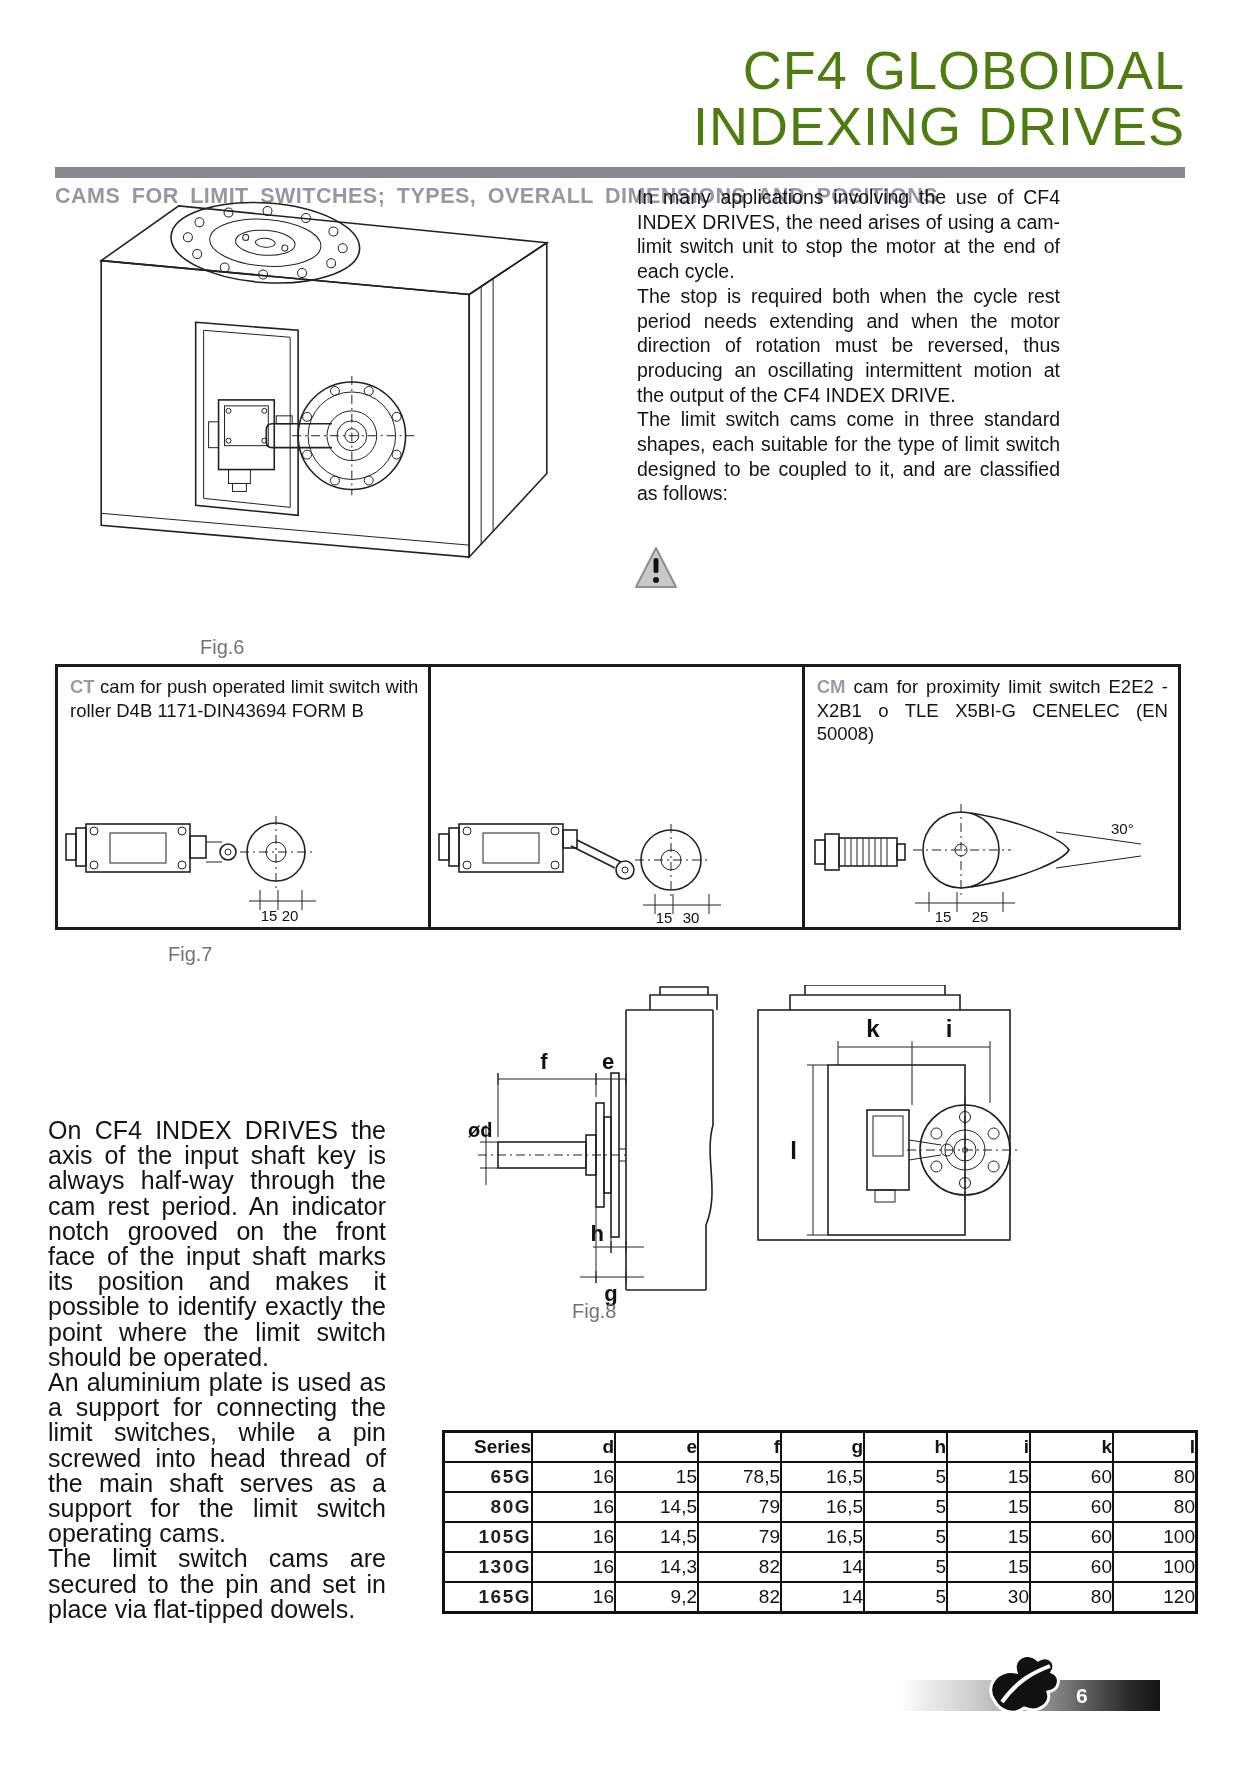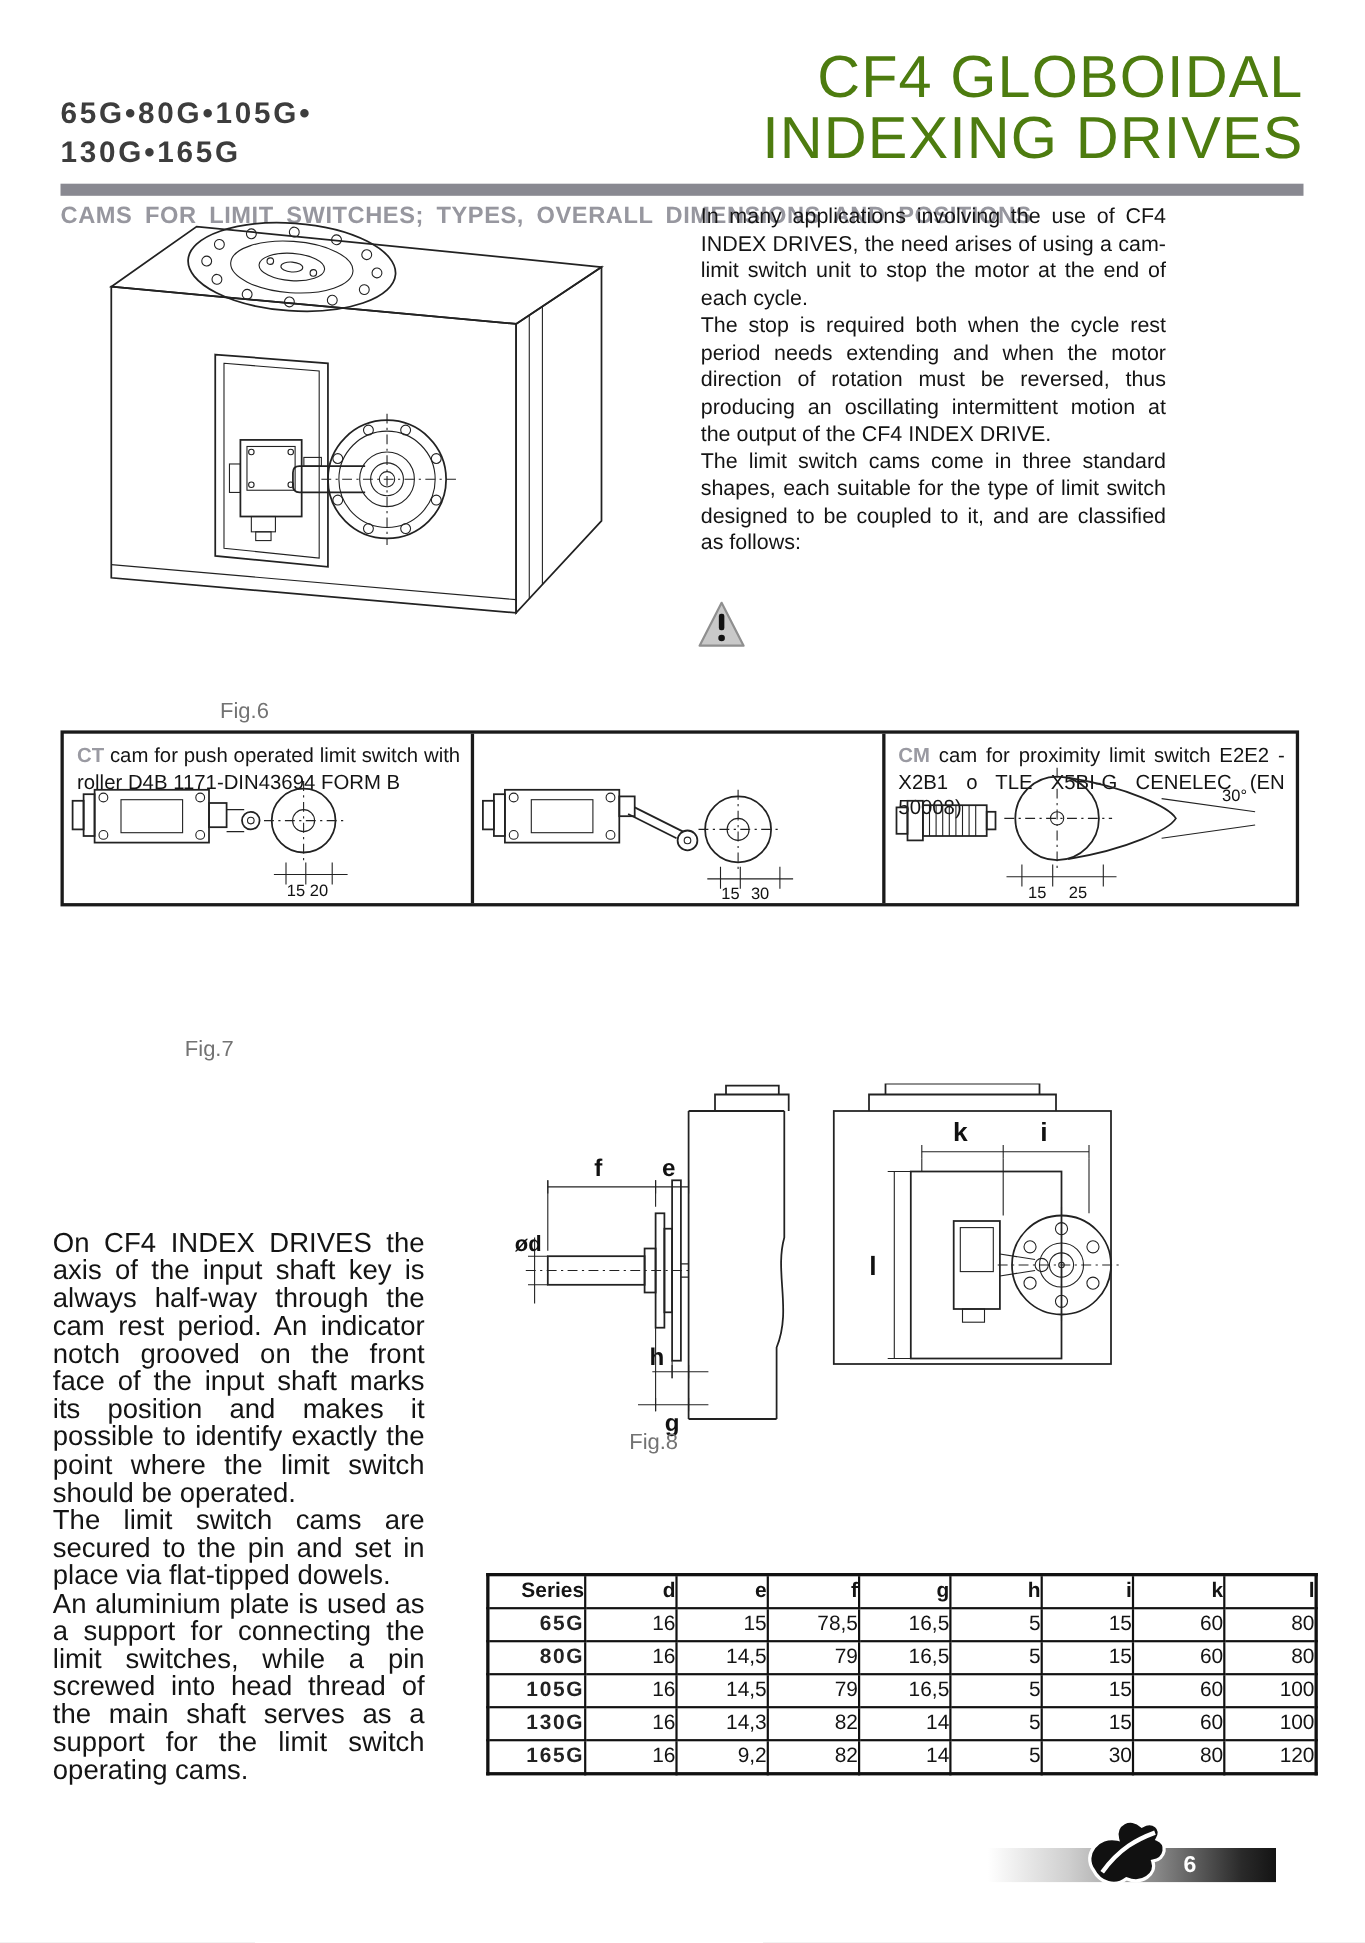--- a/index.html
+++ b/index.html
@@ -42,21 +42,21 @@
   .left-text {
     position:absolute; left:48px; top:1118px; width:338px;
     font-size:25px; line-height:25.2px; text-align:justify;
   }
   .left-text p { margin:0; }
   
   .fig-caption { position:absolute; font-size:20px; color:#737373; }
   .fig6-svg  { position:absolute; left:70px;  top:195px; width:505px; height:378px; }
   .cap6 { left:200px; top:636px; }
   .fig7-box {
-    position:absolute; left:55px; top:664px; width:1126px; height:160px;
+    position:absolute; left:55px; top:664px; width:1126px; height:266px;
     border:3px solid #1a1a1a; display:flex; box-sizing:border-box; background:#fff;
   }
   .fig7-panel {
     width:33.333%; position:relative; padding:8px 10px 0 12px;
     border-right:3px solid #1a1a1a; box-sizing:border-box;
   }
   .fig7-panel:last-child { border-right:none; }
   .fig7-title { font-size:18.5px; line-height:23.5px; text-align:justify; }
   .code { color:#9a9aa2; font-weight:bold; }
   .fig7-svg { position:absolute; left:6px; bottom:3px; width:355px; height:140px; }
@@ -91,24 +91,20 @@
   .page-number {
     position:absolute; left:1076px; top:1684px;
     color:#fff; font-size:21px; font-weight:bold;
   }
 </style>
 </head>
 <body>
 
 <div class="page">
 
-  <div class="models">
-    <div>65G•80G•105G•</div>
-    <div>130G•165G</div>
-  </div>
   <div class="doc-title">
     <div>CF4 GLOBOIDAL</div>
     <div>INDEXING DRIVES</div>
   </div>
   <div class="header-rule"></div>
   <div class="section-title">CAMS FOR LIMIT SWITCHES; TYPES, OVERALL DIMENSIONS AND POSITIONS</div>
 
   <svg class="fig6-svg" viewBox="0 0 505 380">
 
     <polygon class="ln" points="30,66 108,11 478,48 400,100"></polygon>
@@ -279,22 +275,22 @@
         <line class="thin" x1="104" y1="119" x2="204" y2="119"></line>
         <text x="132" y="138" font-size="15" text-anchor="middle">15</text>
         <text x="169" y="138" font-size="15" text-anchor="middle">25</text>
       </svg>
     </div>
   </div>
   <div class="fig-caption cap7">Fig.7</div>
 
   <div class="left-text">
     <p>On CF4 INDEX DRIVES the axis of the input shaft key is always half-way through the cam rest period. An indicator notch grooved on the front face of the input shaft marks its position and makes it possible to identify exactly the point where the limit switch should be operated.</p>
+    <p>An aluminium plate is used as a support for connecting the limit switches, while a pin screwed into head thread of the main shaft serves as a support for the limit switch operating cams.</p>
     <p>The limit switch cams are secured to the pin and set in place via flat-tipped dowels.</p>
-    <p>An aluminium plate is used as a support for connecting the limit switches, while a pin screwed into head thread of the main shaft serves as a support for the limit switch operating cams.</p>
   </div>
 
   <svg class="fig8-left" viewBox="0 0 372 330">
     <path class="ln" d="M192,10 L192,2 L240,2 L240,10"></path>
     <path class="ln" d="M182,25 L182,10 L249,10 L249,25"></path>
     <line class="ln" x1="158" y1="25" x2="245" y2="25"></line>
     <line class="ln" x1="158" y1="25" x2="158" y2="305"></line>
     <path class="ln" d="M245,25 L245,140 C236,172 252,206 238,240 L238,305"></path>
     <line class="ln" x1="158" y1="305" x2="238" y2="305"></line>
     <line class="dash" x1="10" y1="170" x2="158" y2="170"></line>

